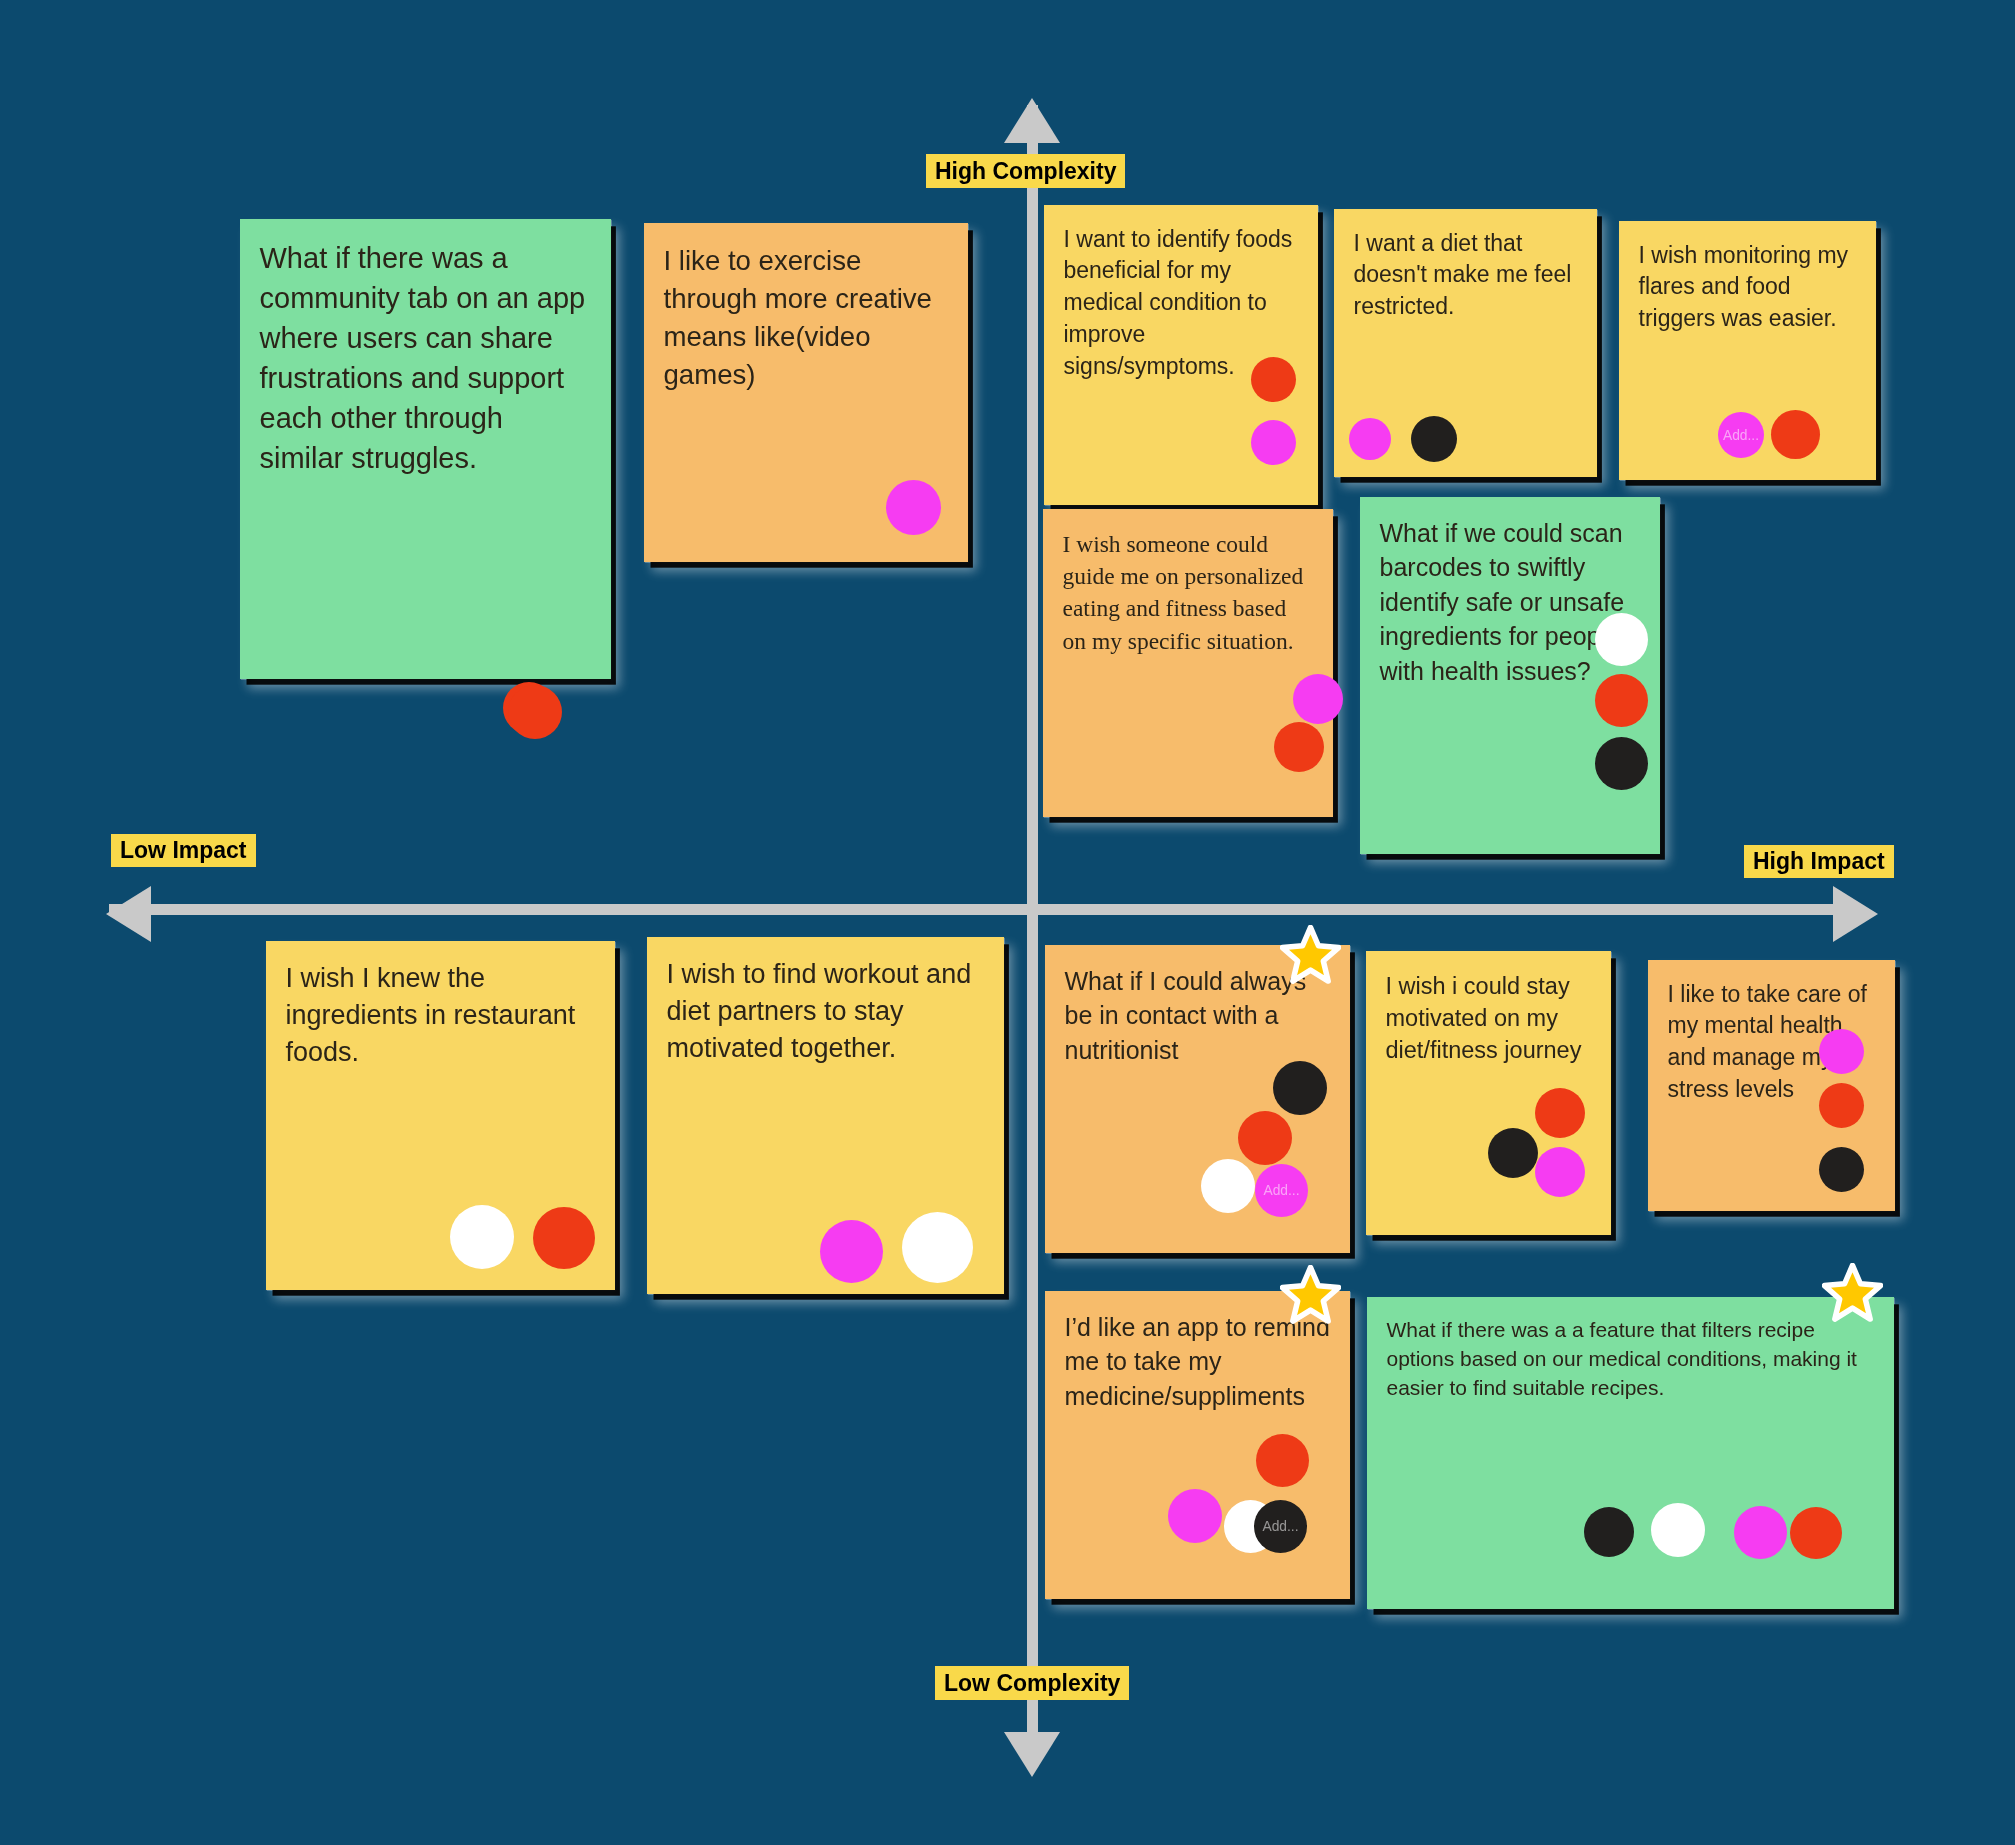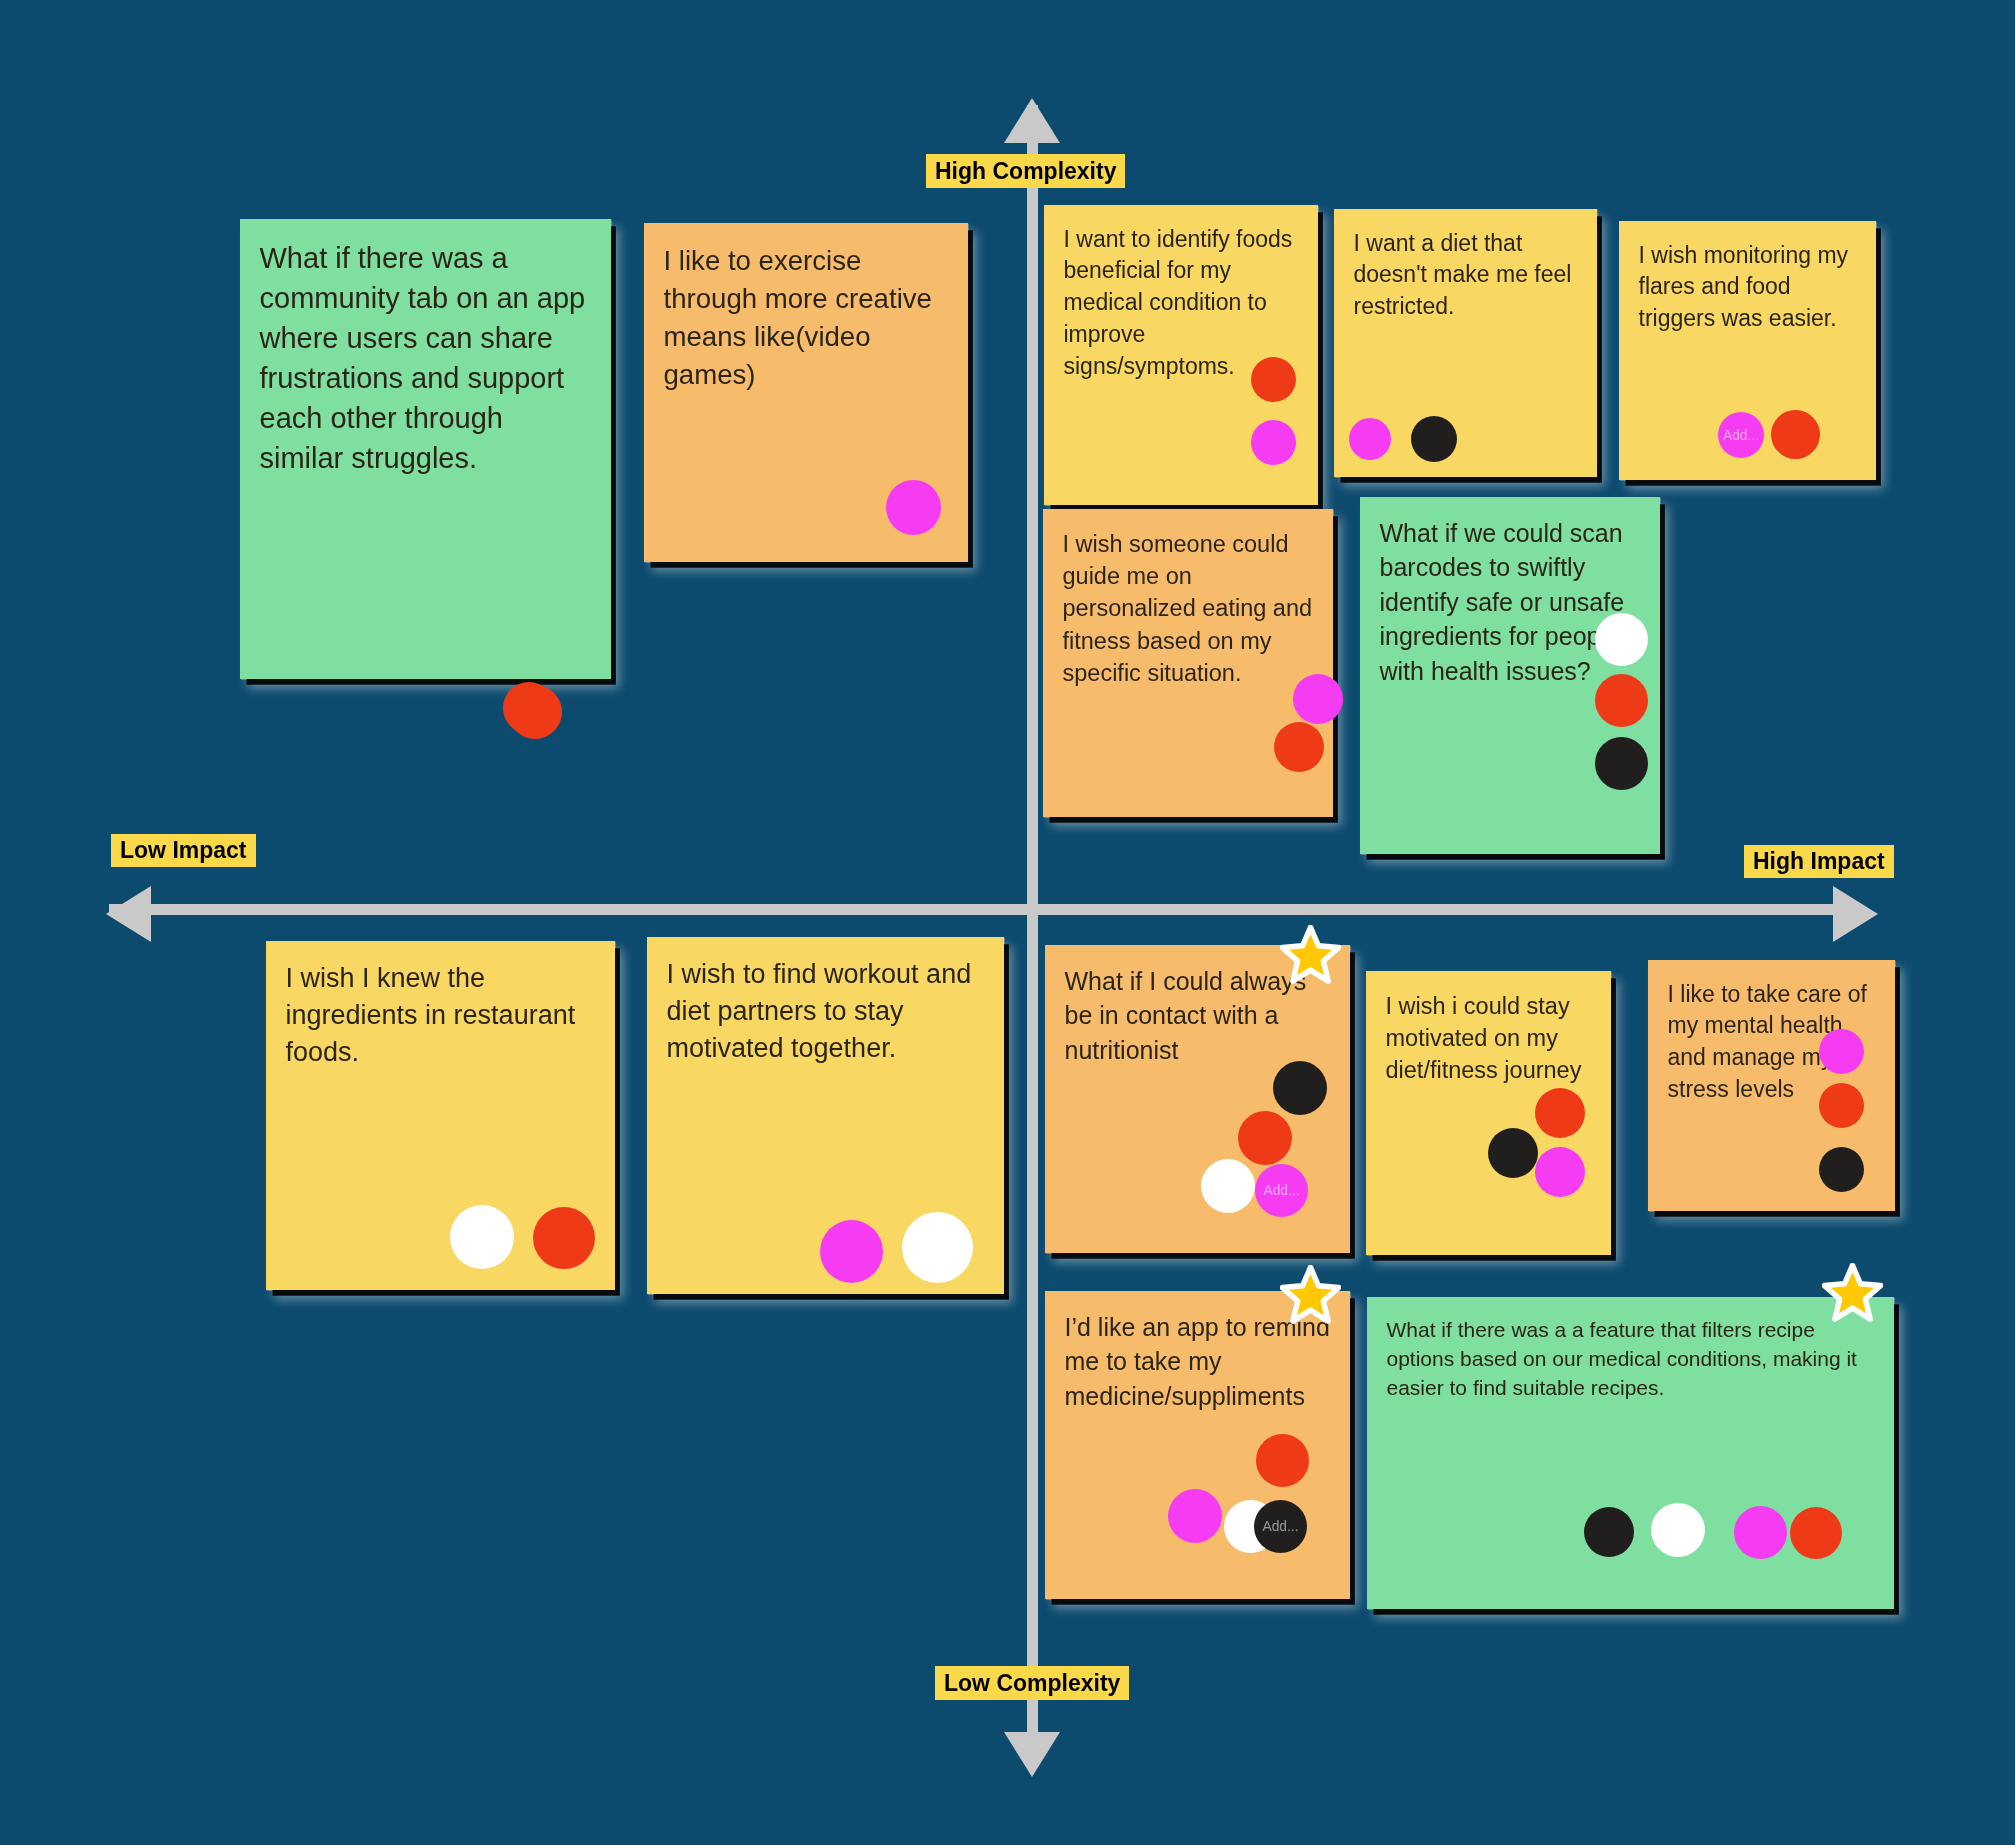--- a/index.html
+++ b/index.html
@@ -129,21 +129,21 @@
 
   <div class="note c-yellow" style="left:1619px;top:221px;width:257px;height:259px;">
     <div class="txt" style="font-size:23px;">I wish monitoring my flares and food triggers was easier.</div>
   </div>
   <div class="dot d-magenta" style="left:1718px;top:412px;width:46px;height:46px;">
      <span class="addtxt">Add...</span>
   </div>
   <div class="dot d-red" style="left:1771px;top:410px;width:49px;height:49px;"></div>
 
   <div class="note c-orange" style="left:1043px;top:509px;width:290px;height:308px;">
-    <div class="txt" style="font-size:23.5px;">I wish someone could guide me on personalized eating and fitness based on my specific situation.</div>
+    <div class="txt" style="font-size:23.5px;font-family:Liberation Serif, serif;">I wish someone could guide me on personalized eating and fitness based on my specific situation.</div>
   </div>
   <div class="dot d-magenta" style="left:1293px;top:674px;width:50px;height:50px;"></div>
   <div class="dot d-red" style="left:1274px;top:722px;width:50px;height:50px;"></div>
 
   <div class="note c-green" style="left:1360px;top:497px;width:300px;height:357px;">
     <div class="txt" style="font-size:25px;">What if we could scan barcodes to swiftly identify safe or unsafe ingredients for people with health issues?</div>
   </div>
   <div class="dot d-white" style="left:1595px;top:613px;width:53px;height:53px;"></div>
   <div class="dot d-red" style="left:1595px;top:674px;width:53px;height:53px;"></div>
   <div class="dot d-black" style="left:1595px;top:737px;width:53px;height:53px;"></div>
@@ -168,21 +168,21 @@
       <path d="M50 4 L63 34 L96 37 L71 59 L79 92 L50 74 L21 92 L29 59 L4 37 L37 34 Z" fill="#FFC800" stroke="#ffffff" stroke-width="9" stroke-linejoin="round"></path>
     </svg>
   </div>
   <div class="dot d-black" style="left:1273px;top:1061px;width:54px;height:54px;"></div>
   <div class="dot d-red" style="left:1238px;top:1111px;width:54px;height:54px;"></div>
   <div class="dot d-white" style="left:1201px;top:1159px;width:54px;height:54px;"></div>
   <div class="dot d-magenta" style="left:1255px;top:1164px;width:53px;height:53px;">
      <span class="addtxt">Add...</span>
   </div>
 
-  <div class="note c-yellow" style="left:1366px;top:971px;width:245px;height:284px;">
+  <div class="note c-yellow" style="left:1366px;top:951px;width:245px;height:284px;">
     <div class="txt" style="font-size:23.5px;">I wish i could stay motivated on my diet/fitness journey</div>
   </div>
   <div class="dot d-red" style="left:1535px;top:1088px;width:50px;height:50px;"></div>
   <div class="dot d-black" style="left:1488px;top:1128px;width:50px;height:50px;"></div>
   <div class="dot d-magenta" style="left:1535px;top:1147px;width:50px;height:50px;"></div>
 
   <div class="note c-orange" style="left:1648px;top:960px;width:247px;height:251px;">
     <div class="txt" style="font-size:23px;">I like to take care of my mental health and manage my stress levels</div>
   </div>
   <div class="dot d-magenta" style="left:1819px;top:1029px;width:45px;height:45px;"></div>

